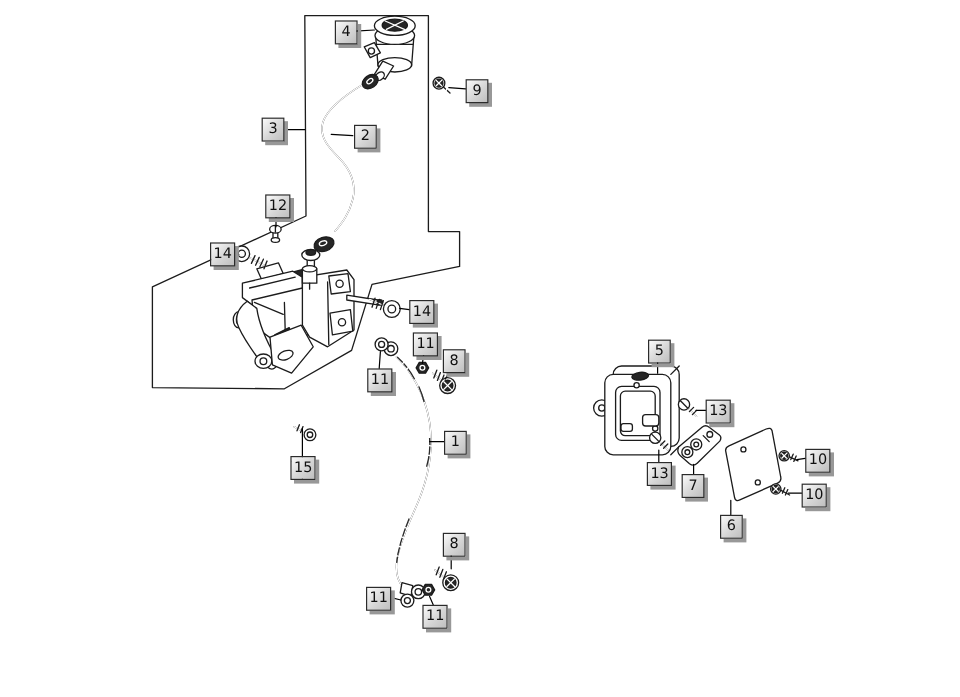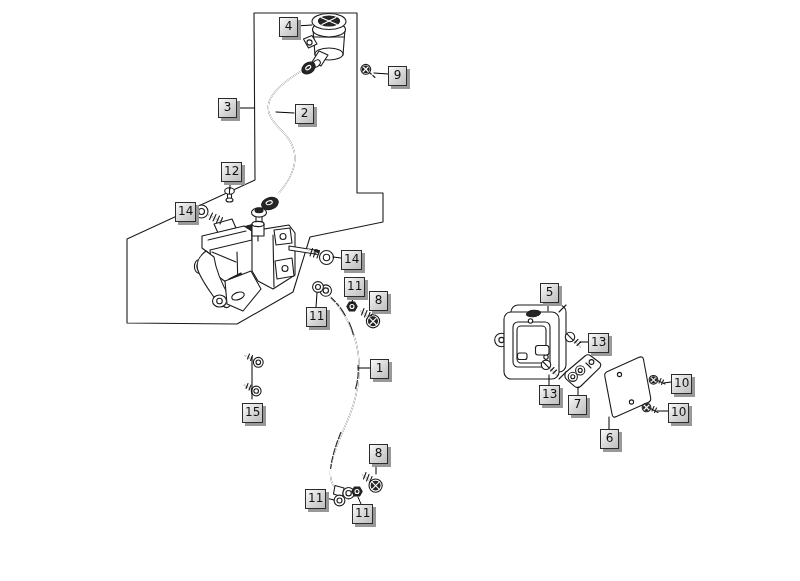--- a/index.html
+++ b/index.html
@@ -315,21 +315,21 @@
 <div class="co" style="left:388px;top:66px">9</div>
 <div class="co" style="left:218px;top:98px">3</div>
 <div class="co" style="left:295px;top:104px">2</div>
 <div class="co" style="left:221px;top:162px">12</div>
 <div class="co" style="left:175px;top:202px">14</div>
 <div class="co" style="left:341px;top:250px">14</div>
 <div class="co" style="left:344px;top:277px">11</div>
 <div class="co" style="left:369px;top:291px">8</div>
 <div class="co" style="left:306px;top:307px">11</div>
 <div class="co" style="left:370px;top:359px">1</div>
-<div class="co" style="left:242px;top:403px">15</div>
+<div class="co" style="left:242px;top:380px">15</div>
 <div class="co" style="left:369px;top:444px">8</div>
 <div class="co" style="left:305px;top:489px">11</div>
 <div class="co" style="left:352px;top:504px">11</div>
 <div class="co" style="left:540px;top:283px">5</div>
 <div class="co" style="left:588px;top:333px">13</div>
 <div class="co" style="left:539px;top:385px">13</div>
 <div class="co" style="left:568px;top:395px">7</div>
 <div class="co" style="left:600px;top:429px">6</div>
 <div class="co" style="left:671px;top:374px">10</div>
 <div class="co" style="left:668px;top:403px">10</div>

